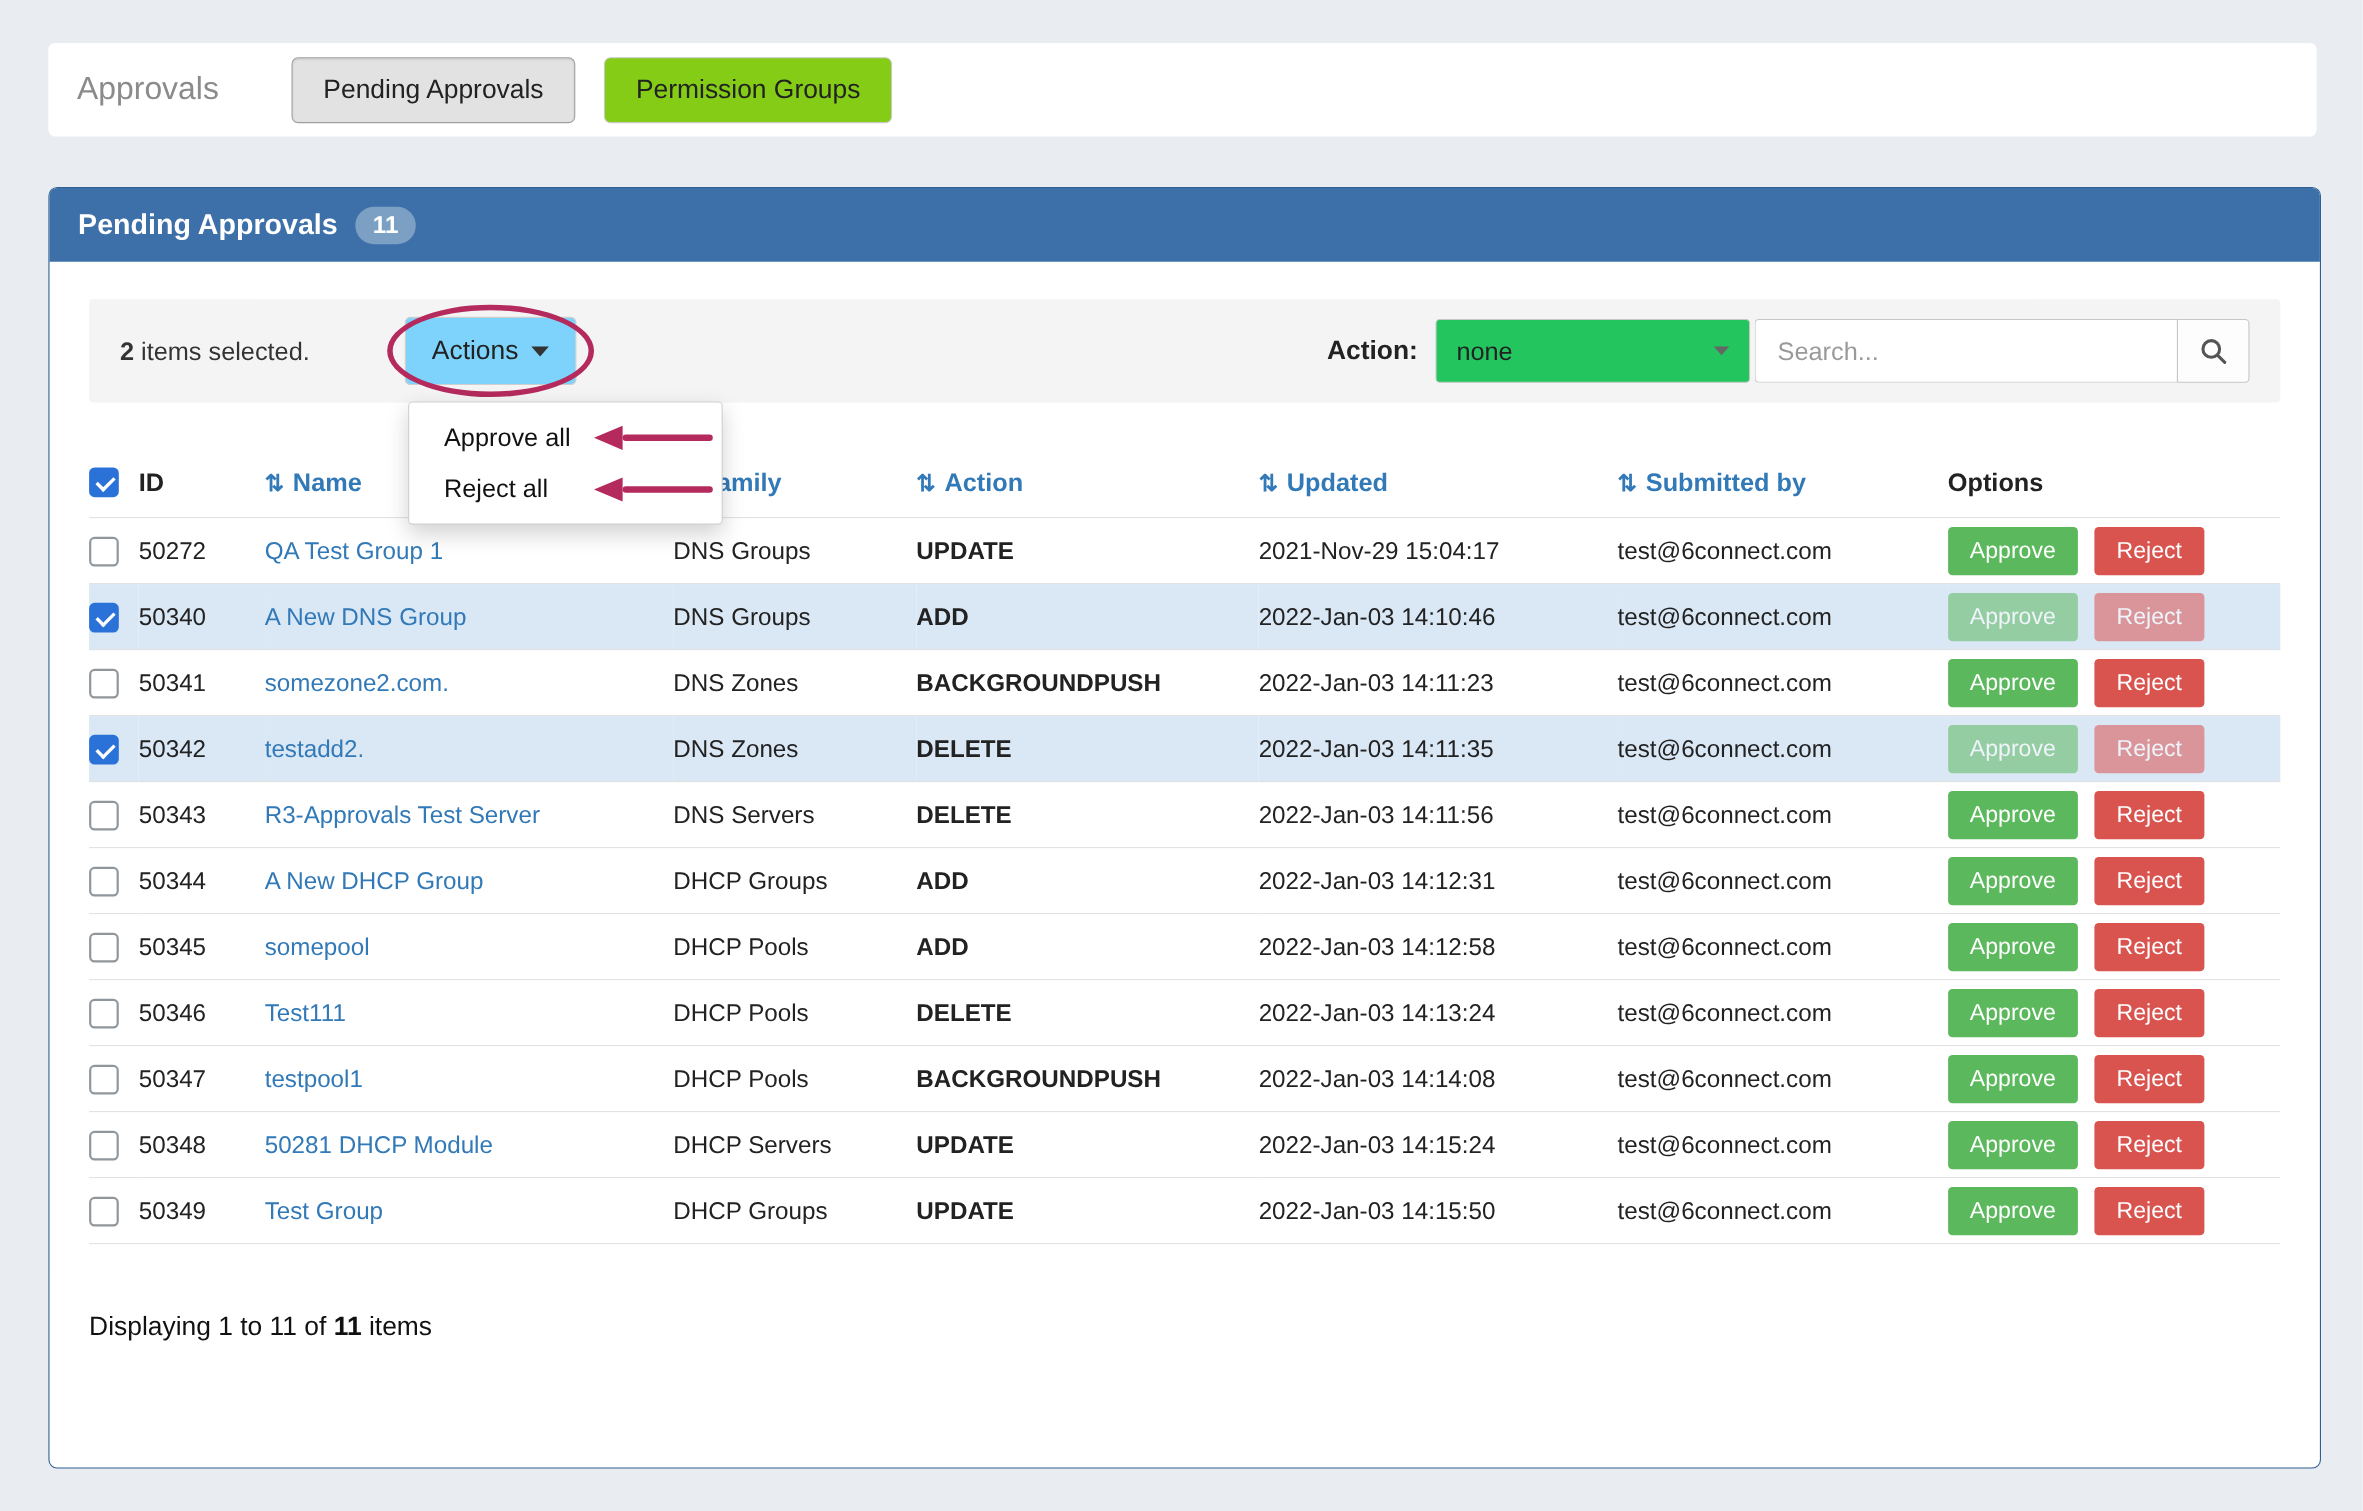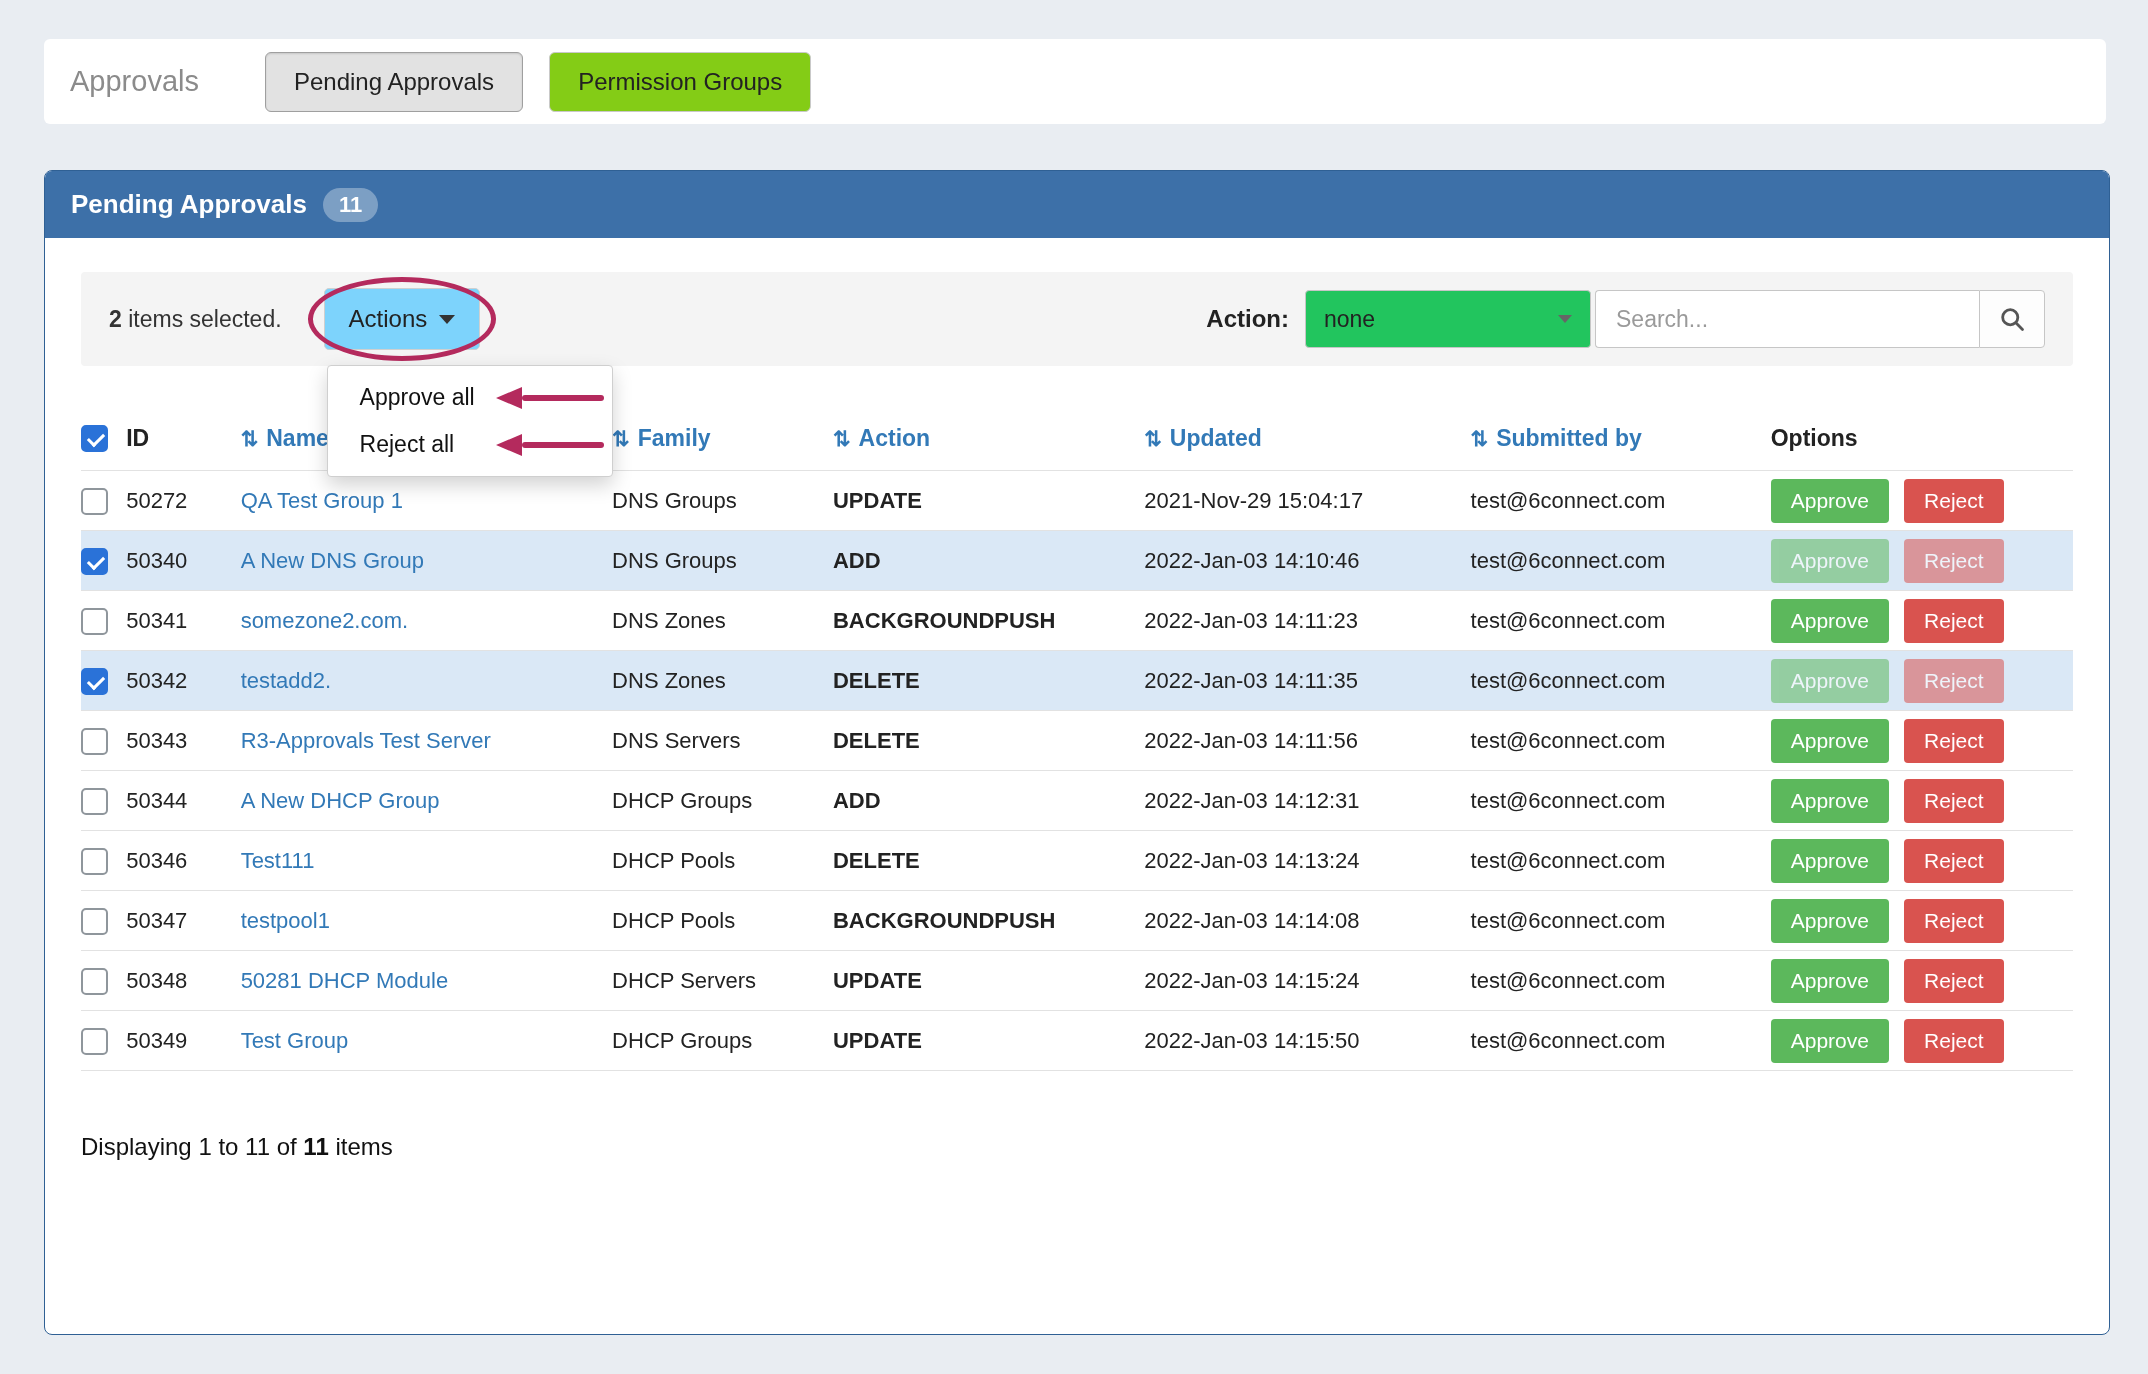--- a/index.html
+++ b/index.html
@@ -51,21 +51,21 @@
   .panel-title{font-size:26px;font-weight:bold;}
   .count-badge{
     margin-left:16px;background:rgba(255,255,255,.33);color:#fff;
     border-radius:999px;padding:4px 16px;font-size:22px;font-weight:bold;
   }
   .panel-body{padding:34px 36px 90px;}
 
   
   .toolbar{
     position:relative;background:#f4f4f4;border-radius:4px;height:94px;
-    display:flex;align-items:center;padding:0 28px;
+    display:flex;align-items:center;padding:0 28px;gap:44px;
   }
   .selected-info{font-size:23px;color:#333;}
   .selected-info .bold{font-weight:bold;}
   .actions-wrap{position:relative;margin-left:42px;}
   .actions-btn{
     height:62px;padding:0 24px;font-size:24px;font-family:inherit;color:#222;
     background:#7dd3fc;border:1px solid #cfcfcf;border-radius:5px;cursor:pointer;
     display:flex;align-items:center;
   }
   .caret-down{
@@ -327,20 +327,33 @@
     <td class="cell-action">ADD</td>
     <td>2022-Jan-03 14:12:31</td>
     <td>test@6connect.com</td>
     <td>
       <button class="btn approve">Approve</button>
       <button class="btn reject">Reject</button>
     </td>
   </tr>
           <tr>
     <td><input type="checkbox" class="cb" style=""></td>
+    <td>50345</td>
+    <td><a class="link" href="#">somepool</a></td>
+    <td>DHCP Pools</td>
+    <td class="cell-action">ADD</td>
+    <td>2022-Jan-03 14:12:58</td>
+    <td>test@6connect.com</td>
+    <td>
+      <button class="btn approve">Approve</button>
+      <button class="btn reject">Reject</button>
+    </td>
+  </tr>
+          <tr>
+    <td><input type="checkbox" class="cb" style=""></td>
     <td>50346</td>
     <td><a class="link" href="#">Test111</a></td>
     <td>DHCP Pools</td>
     <td class="cell-action">DELETE</td>
     <td>2022-Jan-03 14:13:24</td>
     <td>test@6connect.com</td>
     <td>
       <button class="btn approve">Approve</button>
       <button class="btn reject">Reject</button>
     </td>

